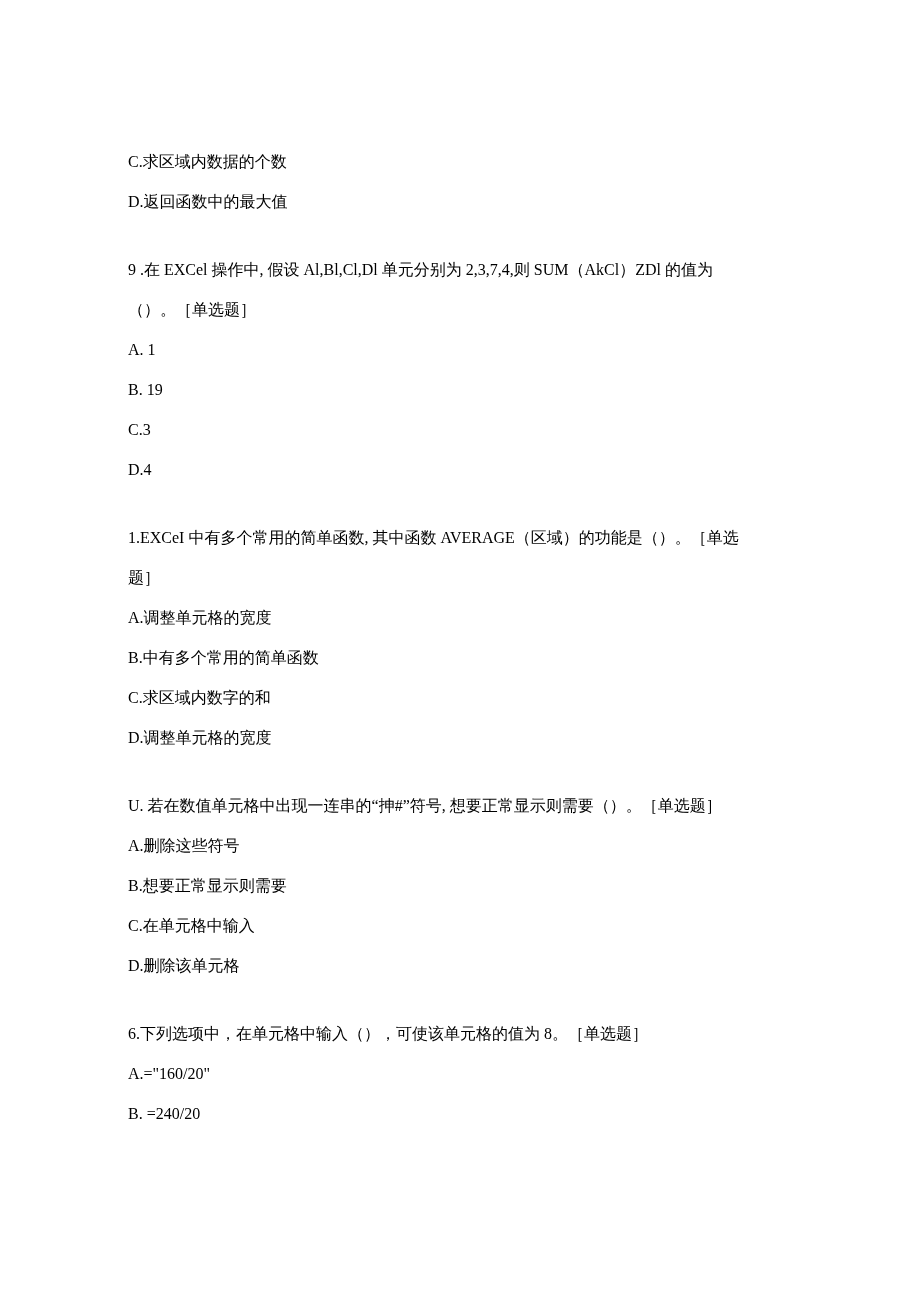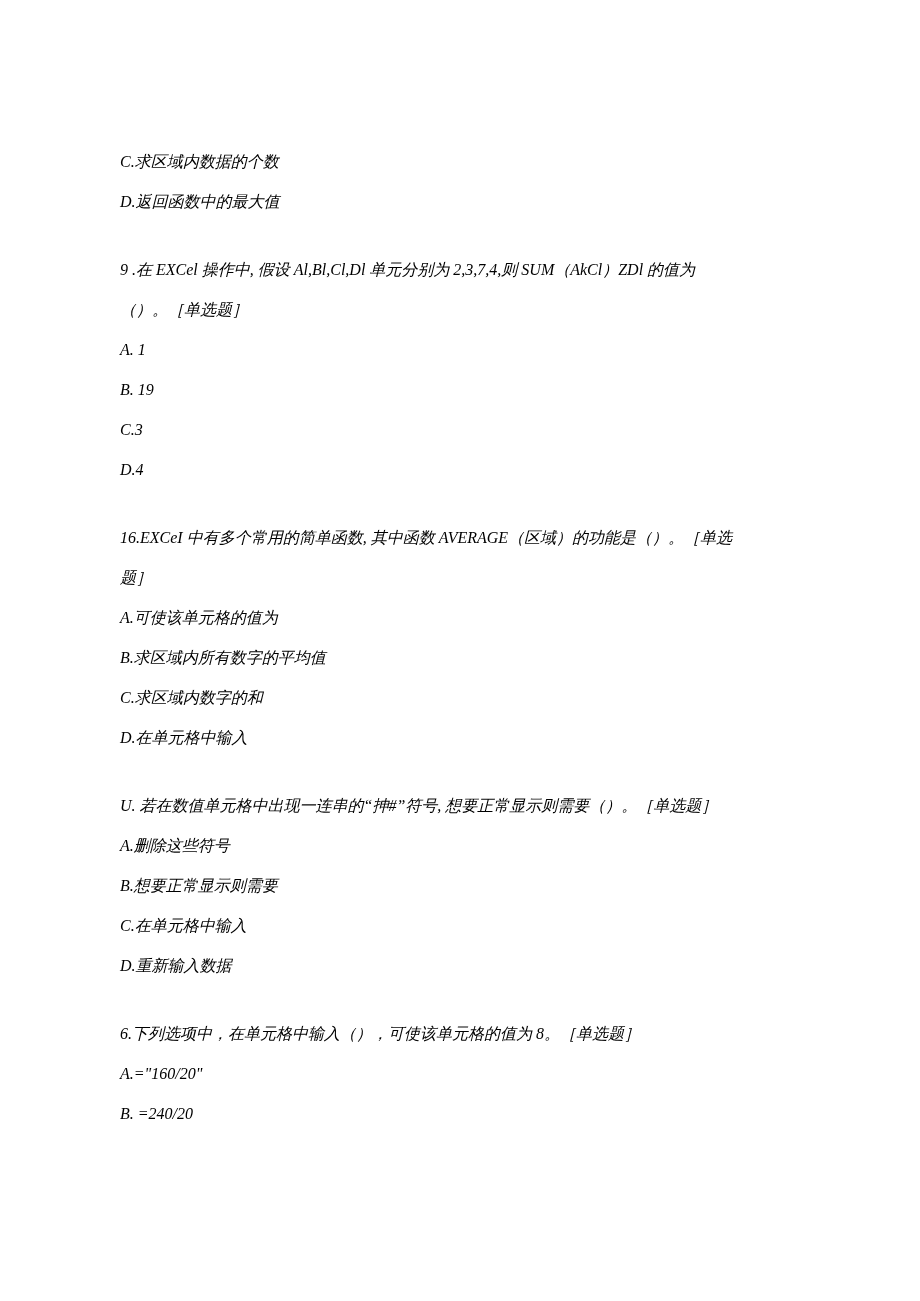--- a/index.html
+++ b/index.html
@@ -10,22 +10,21 @@
   }
   body {
     font-family: "SimSun", "Songti SC", serif;
     font-size: 16px;
     color: #000000;
     line-height: 1.5;
     padding: 150px 120px 100px 120px;
     box-sizing: border-box;
   }
   .line {
-    margin: 0 0 16px 0;
-    font-style: italic;
+    margin: 0 0 16px 8px;
   }
   .block-gap {
     height: 28px;
   }
 </style>
 </head>
 <body>
 
 <div class="line">C.求区域内数据的个数</div>
 <div class="line">D.返回函数中的最大值</div>
@@ -34,32 +33,32 @@
 
 <div class="line">9   .在 EXCel 操作中, 假设 Al,Bl,Cl,Dl 单元分别为 2,3,7,4,则 SUM（AkCl）ZDl 的值为</div>
 <div class="line">（）。［单选题］</div>
 <div class="line">A.   1</div>
 <div class="line">B.   19</div>
 <div class="line">C.3</div>
 <div class="line">D.4</div>
 
 <div class="block-gap"></div>
 
-<div class="line">16.EXCeI 中有多个常用的简单函数, 其中函数 AVERAGE（区域）的功能是（）。［单选</div>
+<div class="line">1.EXCeI 中有多个常用的简单函数, 其中函数 AVERAGE（区域）的功能是（）。［单选</div>
 <div class="line">题］</div>
-<div class="line">A.可使该单元格的值为</div>
-<div class="line">B.求区域内所有数字的平均值</div>
+<div class="line">A.调整单元格的宽度</div>
+<div class="line">B.中有多个常用的简单函数</div>
 <div class="line">C.求区域内数字的和</div>
-<div class="line">D.在单元格中输入</div>
+<div class="line">D.调整单元格的宽度</div>
 
 <div class="block-gap"></div>
 
 <div class="line">U. 若在数值单元格中出现一连串的“抻#”符号, 想要正常显示则需要（）。［单选题］</div>
 <div class="line">A.删除这些符号</div>
 <div class="line">B.想要正常显示则需要</div>
 <div class="line">C.在单元格中输入</div>
-<div class="line">D.重新输入数据</div>
+<div class="line">D.删除该单元格</div>
 
 <div class="block-gap"></div>
 
 <div class="line">6.下列选项中，在单元格中输入（），可使该单元格的值为 8。［单选题］</div>
 <div class="line">A.="160/20"</div>
 <div class="line">B.   =240/20</div>
 
 </body></html>

